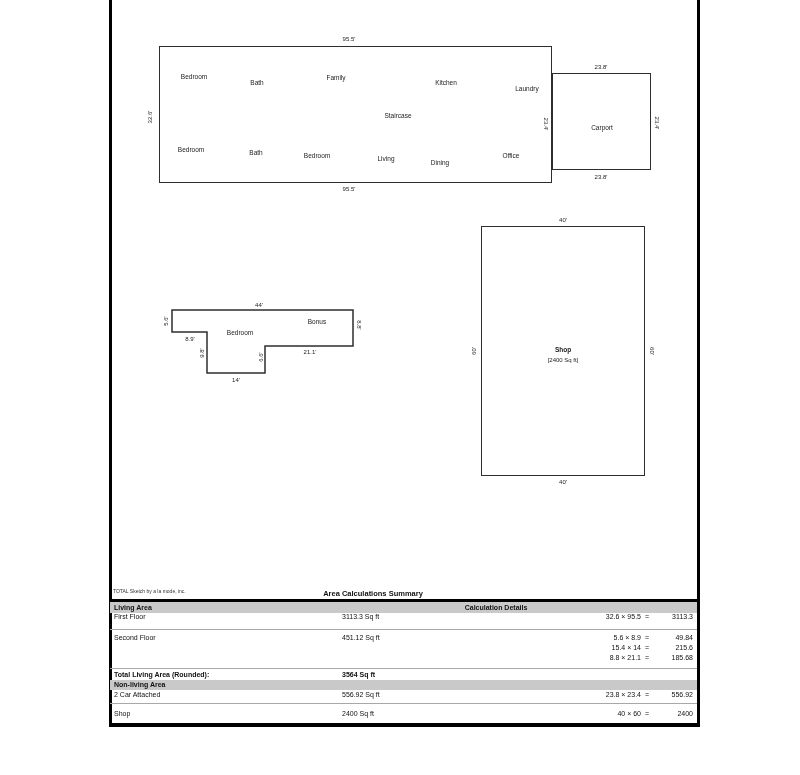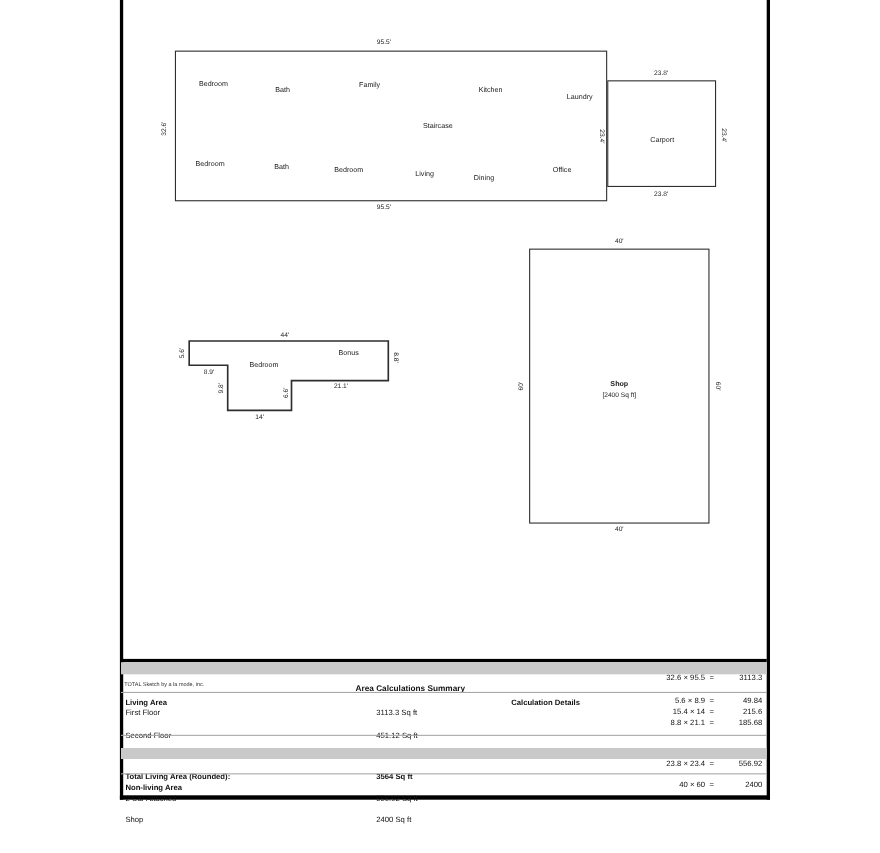--- a/index.html
+++ b/index.html
@@ -9,21 +9,21 @@
   .vline{position:absolute;background:#000;width:3px;}
   .hline{position:absolute;background:#000;}
   .thin{position:absolute;background:#a8a8a8;height:1px;}
   .band{position:absolute;background:#c9c9c9;}
   .rect{position:absolute;border:1.5px solid #2e2e2e;background:#fff;box-sizing:border-box;}
   .lbl{position:absolute;transform:translate(-50%,-50%);white-space:nowrap;line-height:1;}
   .room{font-size:6.5px;color:#1a1a1a;}
   .dim{font-size:6px;color:#222;}
   .rotl{transform:translate(-50%,-50%) rotate(-90deg);}
   .rotr{transform:translate(-50%,-50%) rotate(90deg);}
-  .t7{position:absolute;font-size:7px;line-height:1.1;white-space:nowrap;margin-top:32px;}
+  .t7{position:absolute;font-size:7px;line-height:1.1;white-space:nowrap;}
   .bold{font-weight:bold;}
   .calcs{position:absolute;left:596px;width:97px;font-size:7px;}
   .calc-line{display:grid;grid-template-columns:1fr 12px 40px;height:10px;line-height:10px;}
   .calc-line .ex{text-align:right;}
   .calc-line .eq{text-align:center;}
   .calc-line .rs{text-align:right;}
 </style>
 </head>
 <body>
 

